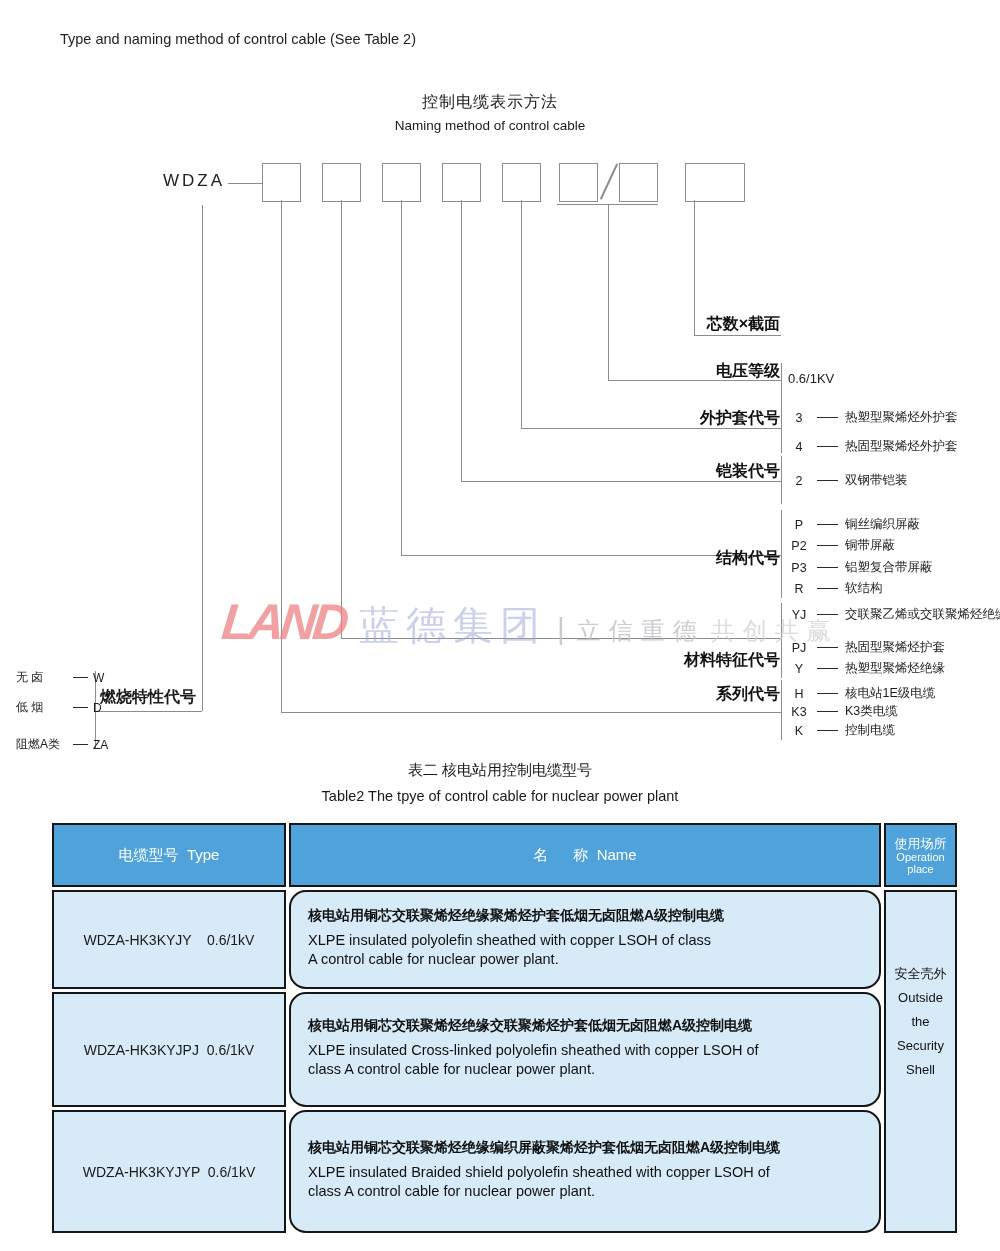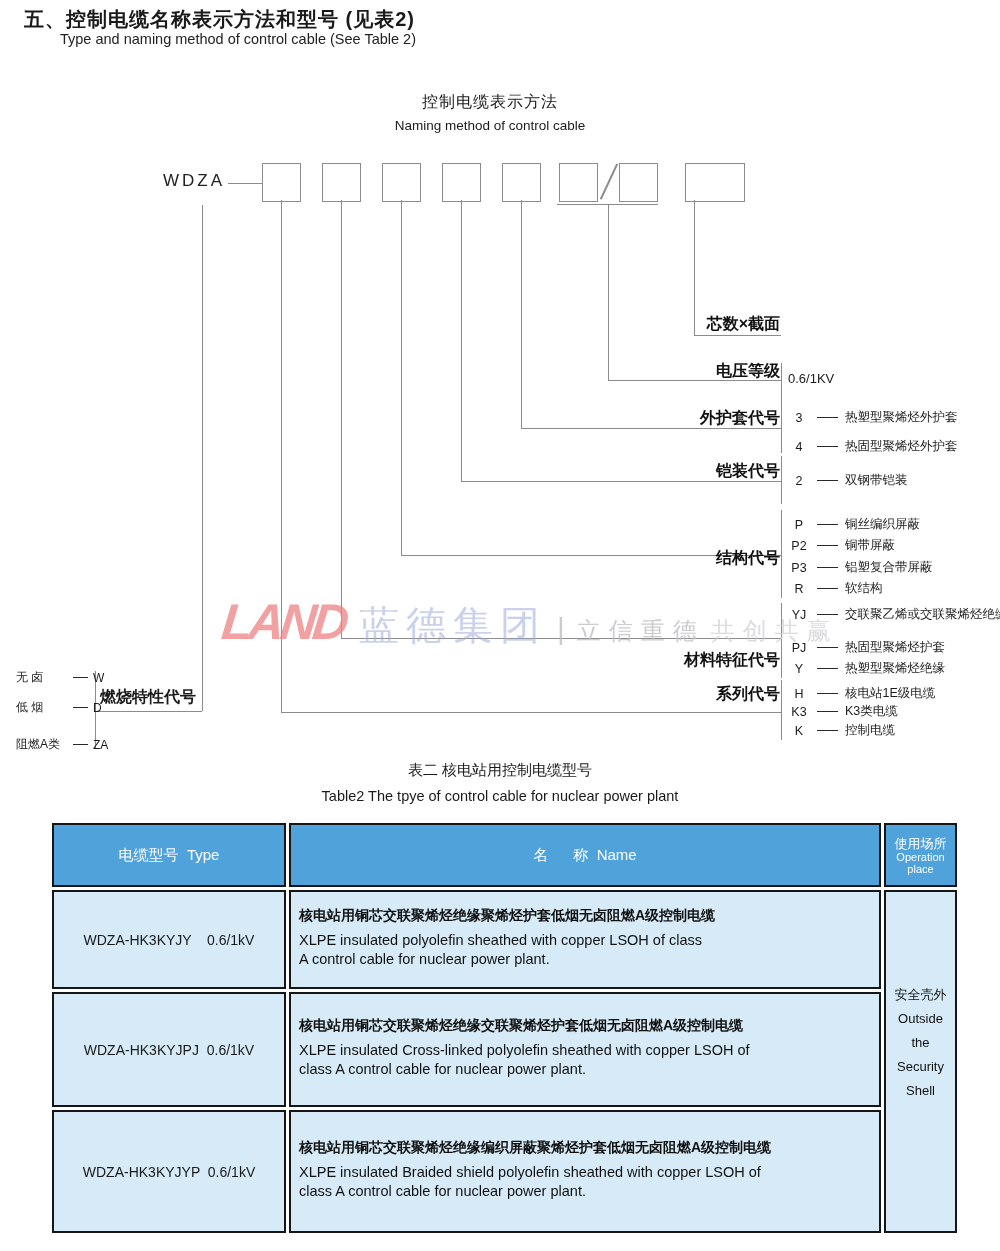--- a/index.html
+++ b/index.html
@@ -53,33 +53,32 @@
            border-spacing:3px;table-layout:fixed;}
   table.ct th,table.ct td{border:2px solid #161616;}
   table.ct th{background:#4FA2DA;color:#ffffff;font-weight:normal;height:58px;}
   table.ct td{background:#D6EBF7;}
   .col1{width:228px;} .col2{width:586px;} .col3{width:67px;}
   .th1{font-size:15px;white-space:pre;}
   .th2{font-size:15px;white-space:pre;}
   .th3-cn{font-size:13px;display:block;line-height:15px;}
   .th3-en{font-size:11px;display:block;line-height:12px;color:#fff;}
   .type-cell{text-align:center;font-size:14px;white-space:pre;color:#1a1a1a;}
-  .name-cell{padding:6px 8px 10px 8px;vertical-align:middle;}
+  .name-cell{padding:6px 8px 10px 17px;vertical-align:middle;border-radius:17px;}
   .name-cn{display:block;font-size:14px;font-weight:600;color:#111;margin-bottom:6px;}
   .name-en{display:block;font-size:14.5px;color:#111;line-height:19px;}
   .r1{height:99px;} .r2{height:115px;} .r3{height:123px;}
-  .place-cell{vertical-align:top;padding-top:91px;text-align:center;}
+  .place-cell{vertical-align:top;padding-top:70px;text-align:center;}
   .place-line{display:block;font-size:13px;line-height:24px;color:#111;}
 </style>
 </head>
 <body>
 
 <div class="page">
 
-  <div class="h-cn">五、控制电缆名称表示方法和型号 (见表2)</div>
   <div class="h-en">Type and naming method of control cable (See Table 2)</div>
 
   <div class="dt-wrap">
     <div class="dt-cn">控制电缆表示方法</div>
     <div class="dt-en">Naming method of control  cable</div>
   </div>
 
   <div class="wm">
     <span class="wm-logo">LAND</span>
     <span class="wm-name">蓝德集团</span>

